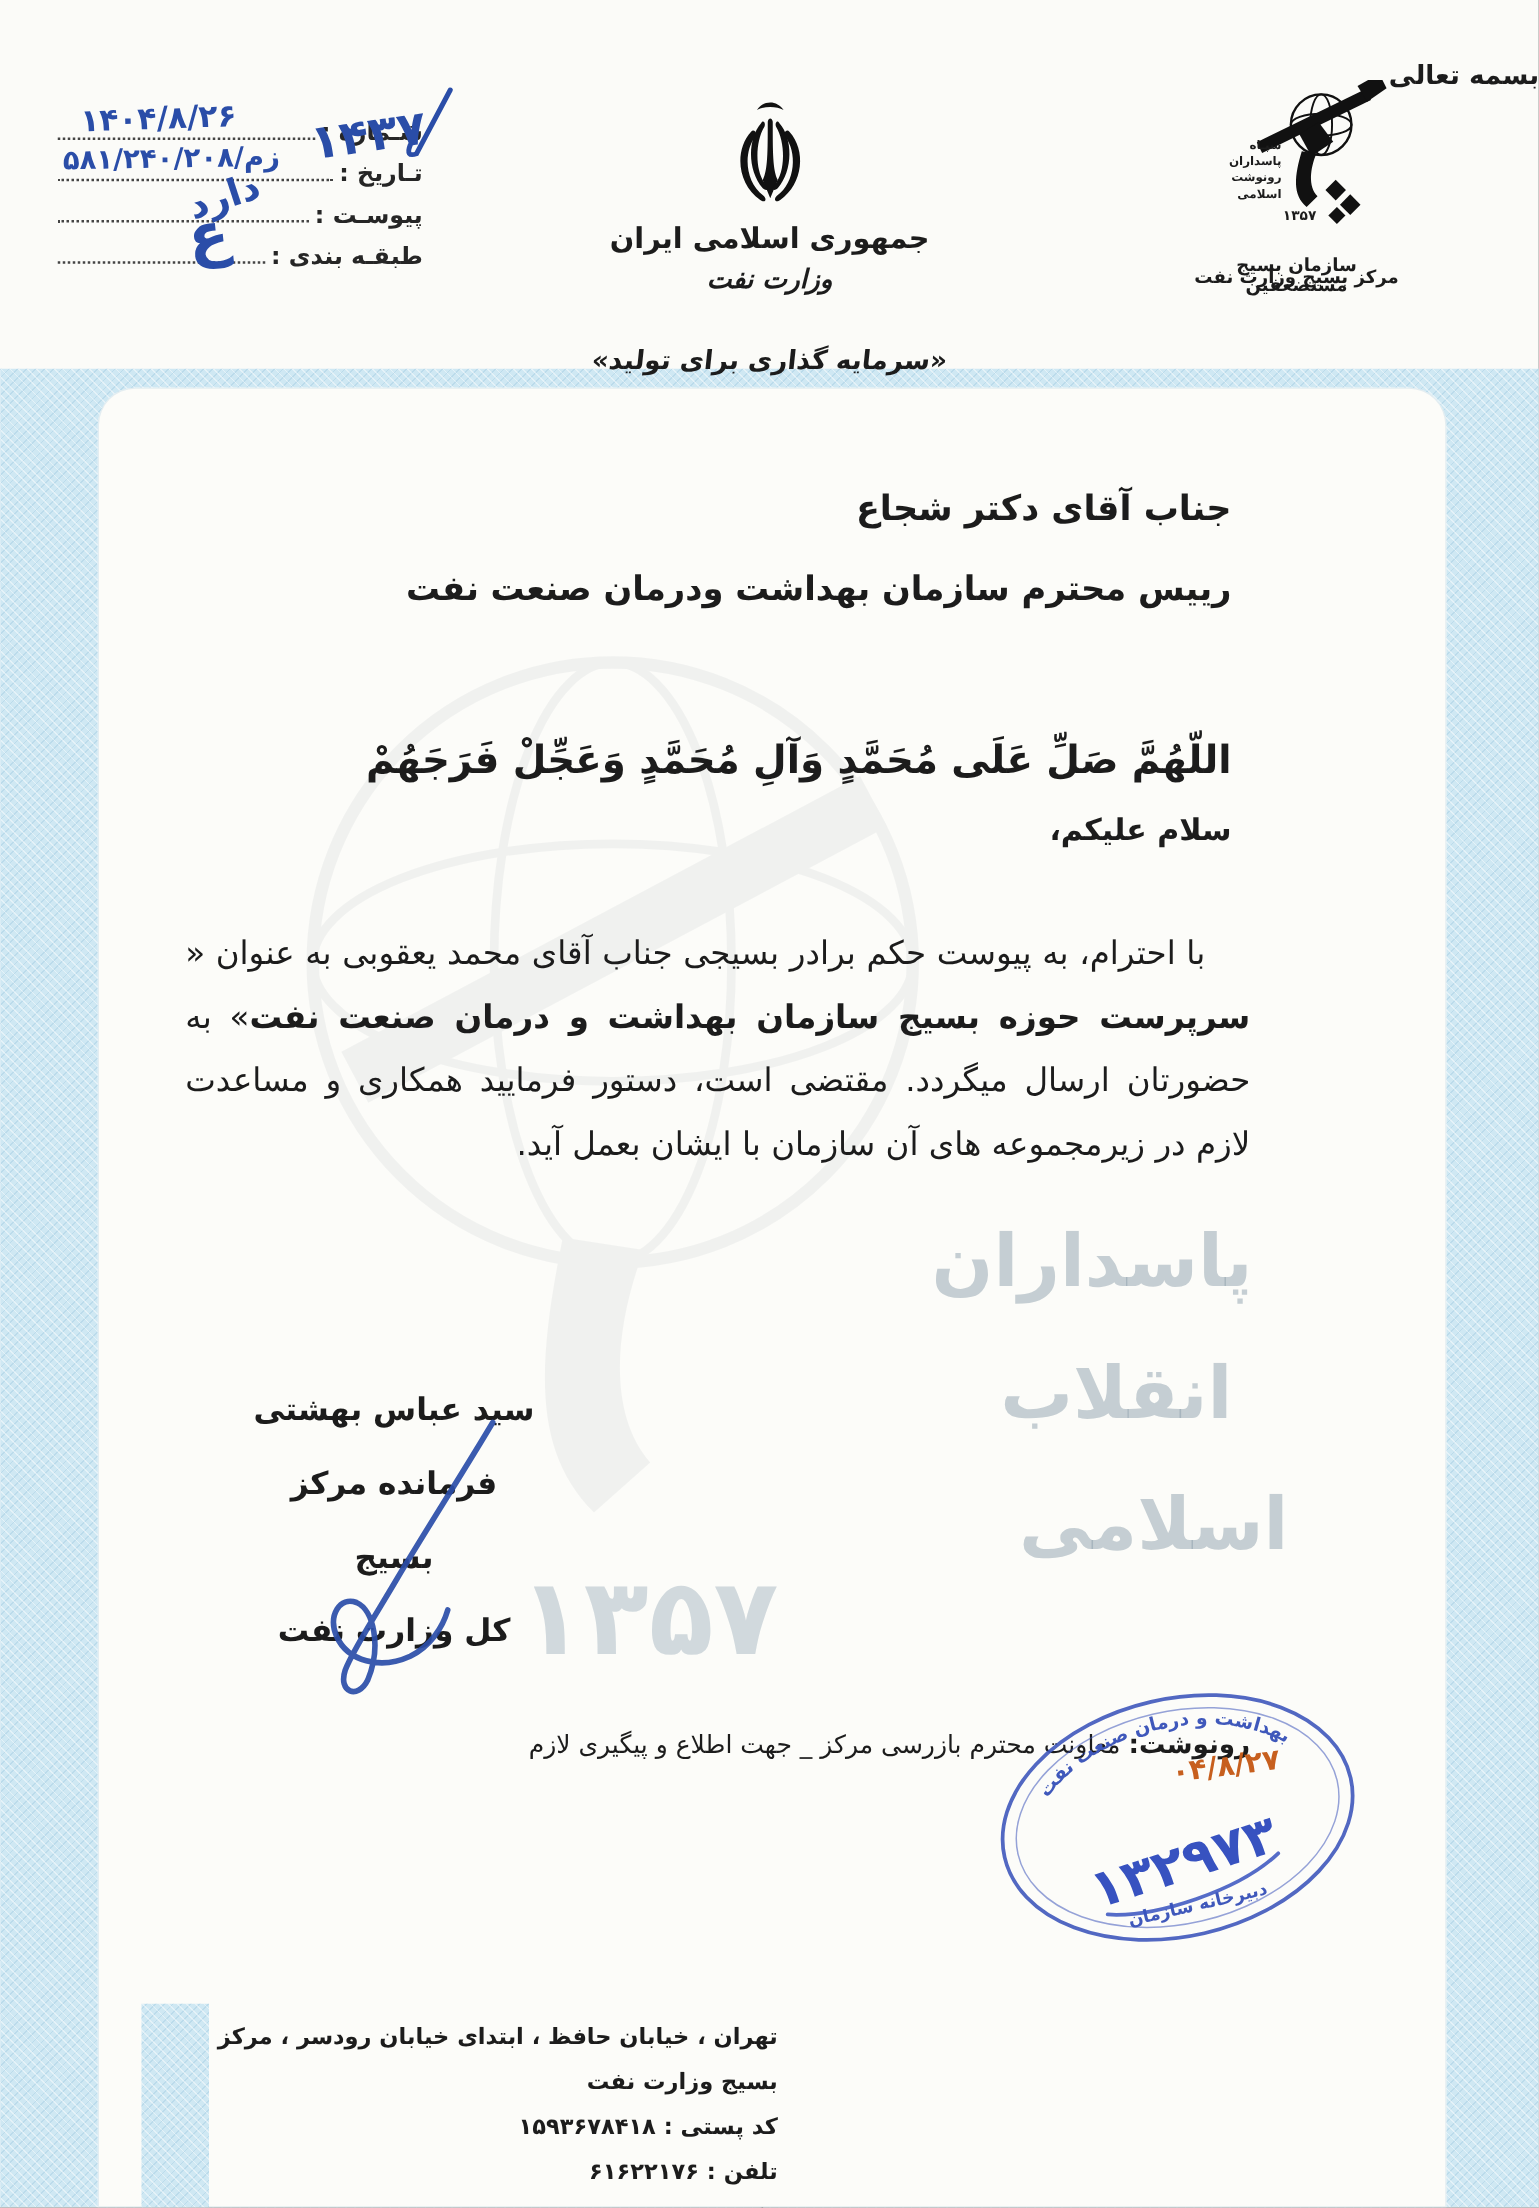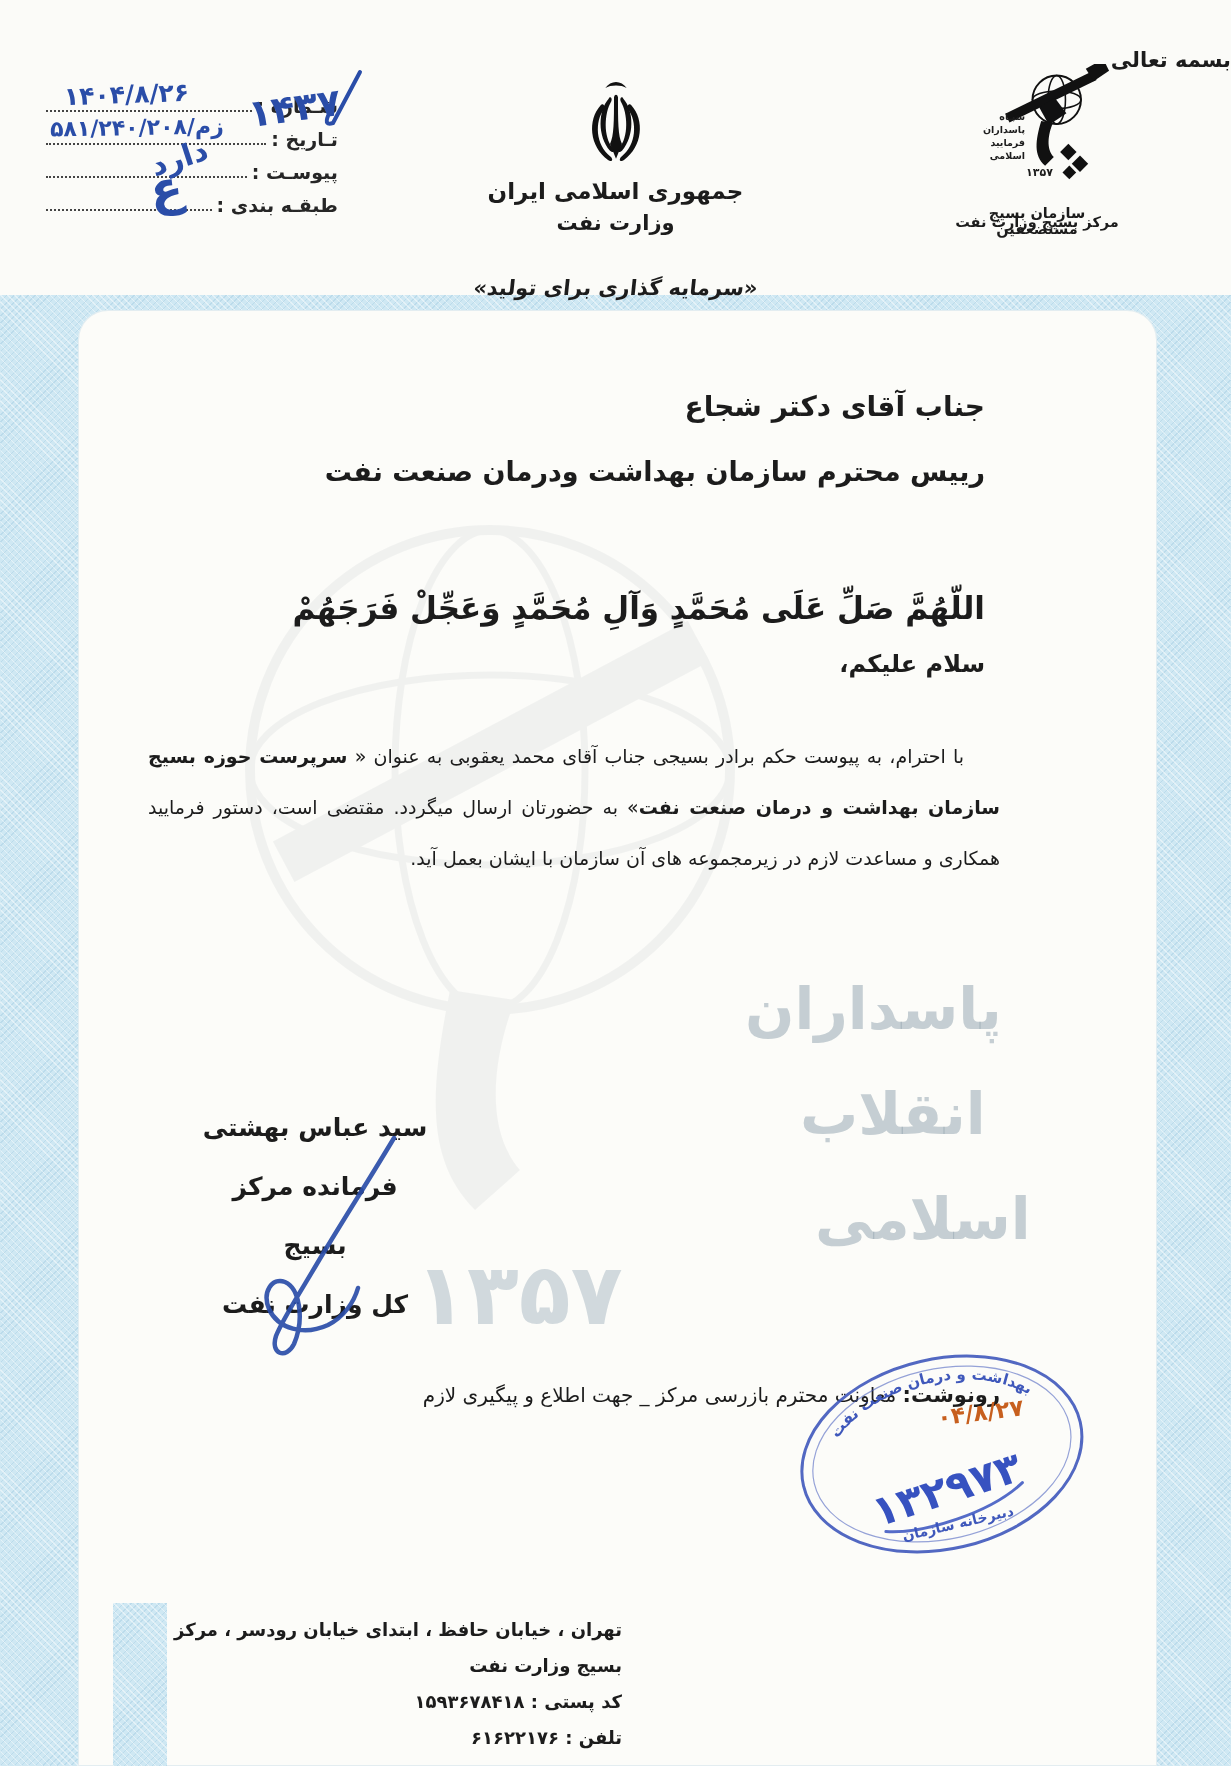--- a/index.html
+++ b/index.html
@@ -22,33 +22,33 @@
   
   .hdr-fields{position:absolute;top:84px;left:42px;width:296px;z-index:4;font-size:19px;font-weight:bold;color:#262626;}
   .fld{display:flex;align-items:flex-end;height:33px;}
   .fld .lbl{white-space:nowrap;}
   .fld .leader{flex:1;margin:0 5px 5px 4px;border-bottom:2px dotted #444;height:0;}
   .hand{position:absolute;z-index:5;color:#2a4da8;font-weight:600;white-space:nowrap;}
   .num{direction:ltr;unicode-bidi:isolate;}
 
   .bismillah{position:absolute;top:48px;left:0;right:0;text-align:right;font-size:21px;font-weight:bold;z-index:4;}
   .country{position:absolute;top:178px;left:0;right:0;text-align:center;font-size:23px;font-weight:bold;z-index:4;}
-  .ministry{position:absolute;top:211px;left:0;right:0;text-align:center;font-size:21px;font-weight:bold;z-index:4;}
+  .ministry{position:absolute;top:211px;left:0;right:0;text-align:center;font-size:21px;font-weight:bold;z-index:4;font-style:italic;}
   .slogan{position:absolute;top:276px;left:0;right:0;text-align:center;font-size:21px;font-weight:600;z-index:4;transform:skewX(-6deg);}
 
   .basij-side{position:absolute;left:979px;top:110px;width:46px;font-size:9.5px;line-height:13px;font-weight:bold;text-align:right;z-index:4;}
   .basij-year{position:absolute;left:1026px;top:166px;font-size:11px;font-weight:bold;z-index:4;}
   .basij-org1{position:absolute;left:952px;top:189px;width:170px;text-align:center;font-size:14.5px;font-weight:bold;z-index:4;margin-top:16px;}
   .basij-org2{position:absolute;left:952px;top:214px;width:170px;text-align:center;font-size:14.5px;font-weight:bold;z-index:4;}
 
   .addr1{position:absolute;right:246px;top:390px;font-size:28px;font-weight:bold;z-index:4;}
   .addr2{position:absolute;right:246px;top:456px;font-size:27px;font-weight:bold;z-index:4;}
   .salawat{position:absolute;right:246px;top:590px;font-size:31px;font-weight:bold;z-index:4;}
   .salutation{position:absolute;right:246px;top:650px;font-size:24px;font-weight:bold;z-index:4;}
-  .bodytext{position:absolute;right:231px;top:712px;width:852px;font-size:19px;line-height:51px;text-align:justify;text-indent:36px;z-index:4;}
+  .bodytext{position:absolute;right:231px;top:712px;width:852px;font-size:26px;line-height:51px;text-align:justify;text-indent:36px;z-index:4;}
   .bodytext .b{font-weight:bold;}
 
   .sig{position:absolute;left:200px;top:1098px;width:230px;text-align:center;font-weight:bold;font-size:25px;line-height:59px;z-index:4;}
   .cc-line{position:absolute;right:231px;top:1383px;font-size:20px;z-index:4;}
   .cc-line .b{font-weight:bold;font-size:21px;}
 
   .footer-bar{position:absolute;left:113px;top:1603px;width:54px;bottom:0;z-index:3;}
   .footer{position:absolute;left:152px;top:1612px;width:470px;direction:rtl;text-align:right;font-size:18px;font-weight:bold;line-height:36px;z-index:4;}
 
   .stamp{position:absolute;left:792px;top:1352px;width:300px;height:205px;transform:rotate(-13deg);z-index:5;}
@@ -127,21 +127,21 @@
     <path d="M104 4 L122 -6 L128 6 L112 17 Z" fill="#111"></path>
     <path d="M56 44 L72 34 L84 50 L66 62 Z" fill="#111"></path>
     <path d="M58 58 C52 78 50 94 62 104 L71 95 C63 87 65 72 70 60 Z" fill="#111"></path>
     <rect x="80" y="84" width="12" height="12" transform="rotate(45 86 90)" fill="#111"></rect>
     <rect x="92" y="96" width="12" height="12" transform="rotate(45 98 102)" fill="#111"></rect>
     <rect x="82" y="106" width="10" height="10" transform="rotate(45 87 111)" fill="#111"></rect>
   </svg>
   <div class="basij-side">
     <div>سپـاه</div>
     <div>پاسداران</div>
-    <div>فرمایید</div>
+    <div>رونوشت</div>
     <div>اسلامی</div>
   </div>
   <div class="basij-year num">۱۳۵۷</div>
   <div class="basij-org1">سازمان بسیج مستضعفین</div>
   <div class="basij-org2">مرکز بسیج وزارت نفت</div>
 
   <div class="addr1">جناب آقای دکتر شجاع</div>
   <div class="addr2">رییس محترم سازمان بهداشت ودرمان صنعت نفت</div>
   <div class="salawat">اللّهُمَّ صَلِّ عَلَی مُحَمَّدٍ وَآلِ مُحَمَّدٍ وَعَجِّلْ فَرَجَهُمْ</div>
   <div class="salutation">سلام علیکم،</div>

